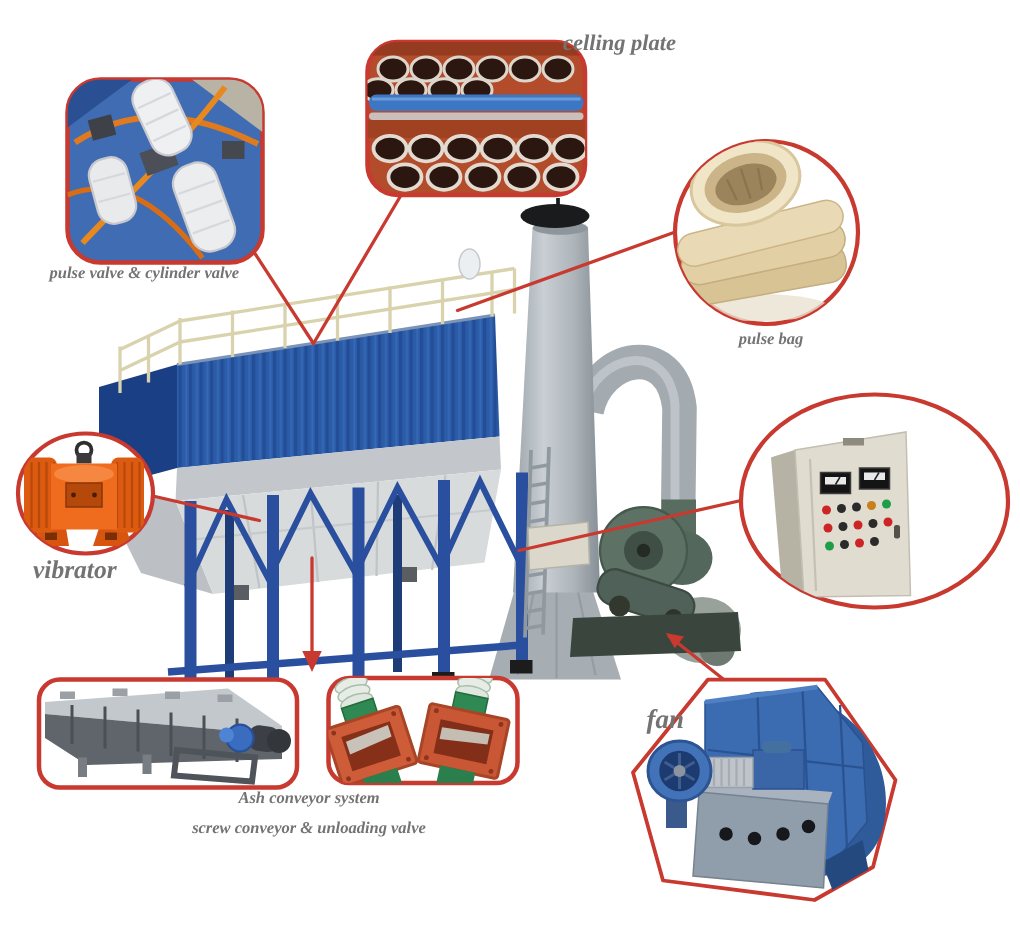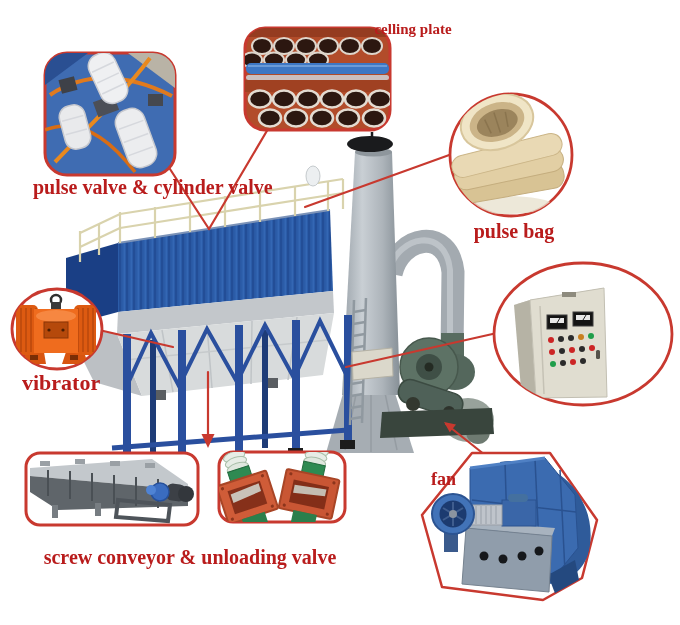--- a/index.html
+++ b/index.html
@@ -1,23 +1,23 @@
 <!DOCTYPE html>
 <html><head>
 <meta charset="utf-8">
 <style>
   html,body{margin:0;padding:0;background:#ffffff;}
   #stage{position:relative;width:680px;height:625px;background:#ffffff;overflow:hidden;
          font-family:"Liberation Serif","DejaVu Serif",serif;}
   #art{position:absolute;left:0;top:0;}
-  .lbl{position:absolute;color:#b91c1c;font-weight:700;white-space:nowrap;line-height:1.1;}
+  .lbl{position:absolute;color:#737373;font-weight:700;white-space:nowrap;line-height:1.1;font-style:italic;}
   .ctr{transform:translateX(-50%);}
   .s15{font-size:15px;}
-  .s16{font-size:20px;}
-  .s17{font-size:22px;}
+  .s16{font-size:11px;}
+  .s17{font-size:17px;}
   .s18{font-size:18px;}
 </style>
 </head>
 <body>
 
 <div id="stage">
 
 <svg id="art" width="680" height="625" viewBox="0 0 680 625">
   <defs>
     <pattern id="corr" width="7" height="12" patternUnits="userSpaceOnUse">
@@ -425,15 +425,16 @@
       </g>
     </g>
   </g>
 </svg>
 
 <div class="lbl ctr s15" style="left:413px;top:21px;">celling plate</div>
 <div class="lbl s16" style="left:33px;top:176px;">pulse valve &amp; cylinder valve</div>
 <div class="lbl ctr s16" style="left:514px;top:220px;">pulse bag</div>
 <div class="lbl s17" style="left:22px;top:371px;">vibrator</div>
 <div class="lbl s18" style="left:431px;top:470px;">fan</div>
-<div class="lbl ctr s16" style="left:190px;top:546px;">screw conveyor &amp; unloading valve</div>
+<div class="lbl ctr s16" style="left:206px;top:526px;">Ash conveyor system</div>
+<div class="lbl ctr s16" style="left:206px;top:546px;">screw conveyor &amp; unloading valve</div>
 
 </div>
 
 </body></html>

